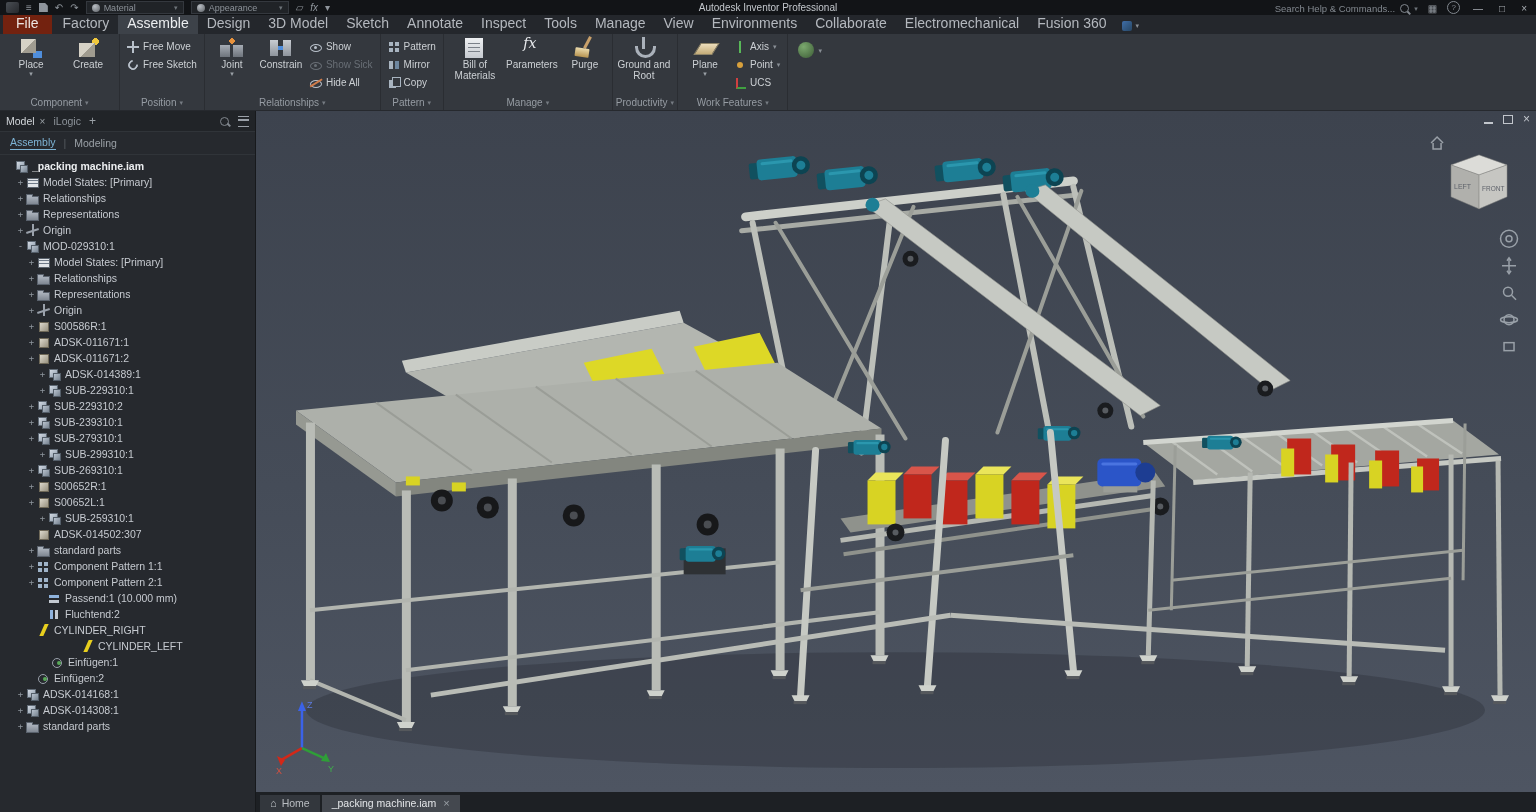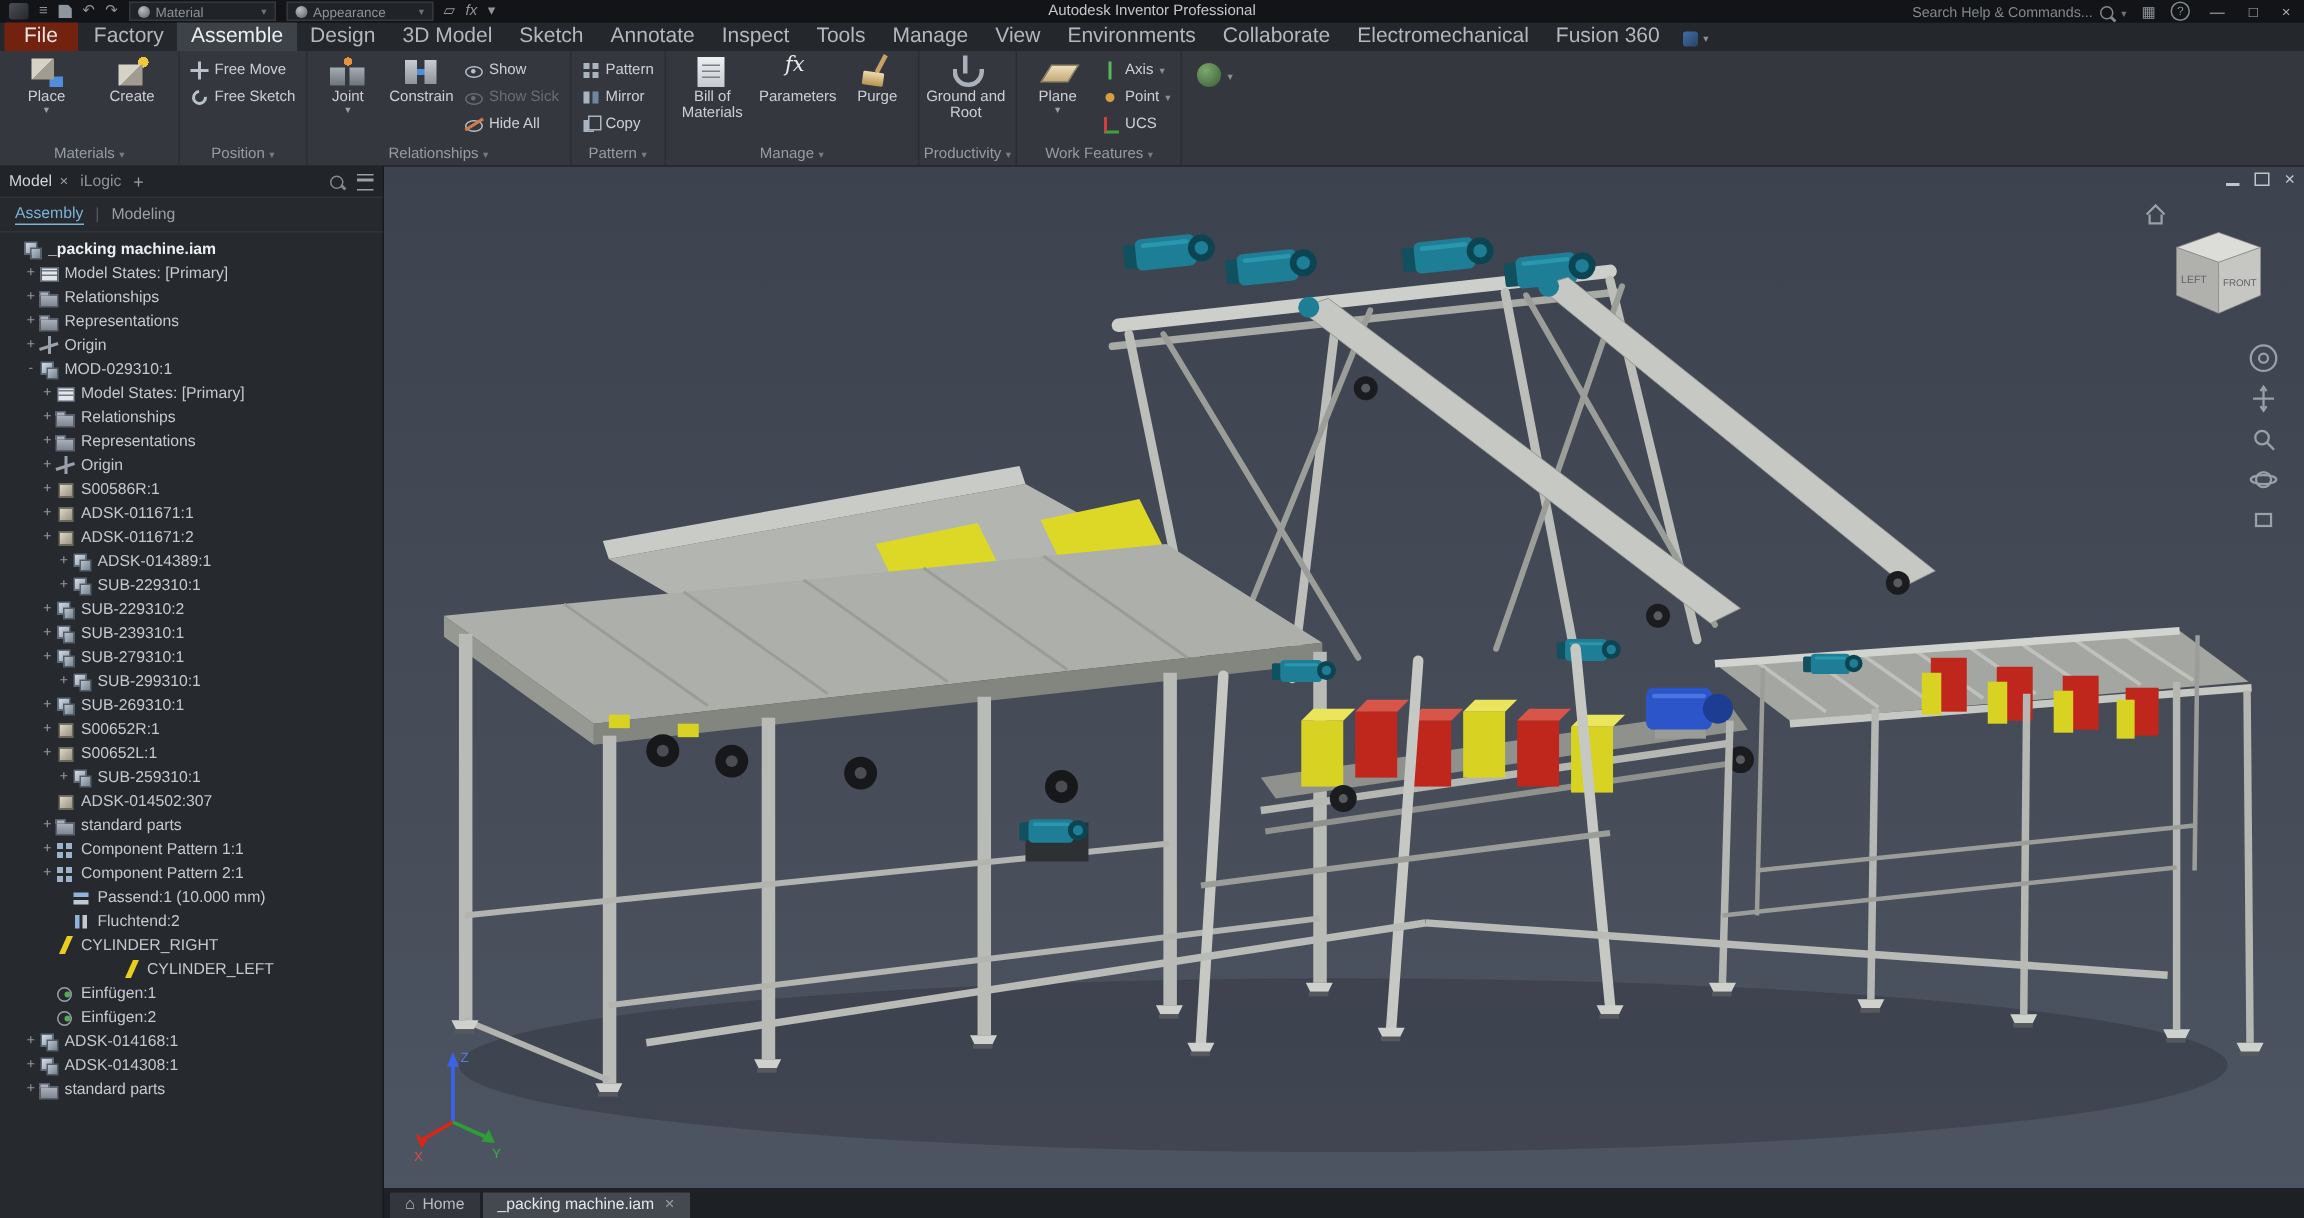--- a/index.html
+++ b/index.html
@@ -230,21 +230,21 @@
           <span class="bi bi-place"></span>
           <span>Place</span>
           <span class="drop">▾</span>
         </div>
         <div class="bigbtn">
           <span class="bi bi-create"></span>
           <span>Create</span>
         </div>
       </div>
       <div class="rlabel">
-          <span>Materials</span>
+          <span>Component</span>
         </div>
     </div>
 
     <div class="rgroup">
       <div class="rbody">
         <div class="smallcol">
           <div class="smbtn">
             <span class="si si-move"></span>
             <span>Free Move</span>
           </div>
@@ -549,21 +549,21 @@
           <div class="trow" style="padding-left: 26px;">
             <span class="texp"></span>
             <span class="ti ti-bolt"></span>
             <span class="tlabel">CYLINDER_RIGHT</span>
           </div>
           <div class="trow" style="padding-left: 26px; margin-left: 44px;">
             <span class="texp"></span>
             <span class="ti ti-bolt"></span>
             <span class="tlabel">CYLINDER_LEFT</span>
           </div>
-          <div class="trow" style="padding-left: 26px;">
+          <div class="trow" style="padding-left: 40px;">
             <span class="texp"></span>
             <span class="ti ti-insert"></span>
             <span class="tlabel">Einfügen:1</span>
           </div>
           <div class="trow" style="padding-left: 26px;">
             <span class="texp"></span>
             <span class="ti ti-insert"></span>
             <span class="tlabel">Einfügen:2</span>
           </div>
           <div class="trow" style="padding-left: 15px;">

